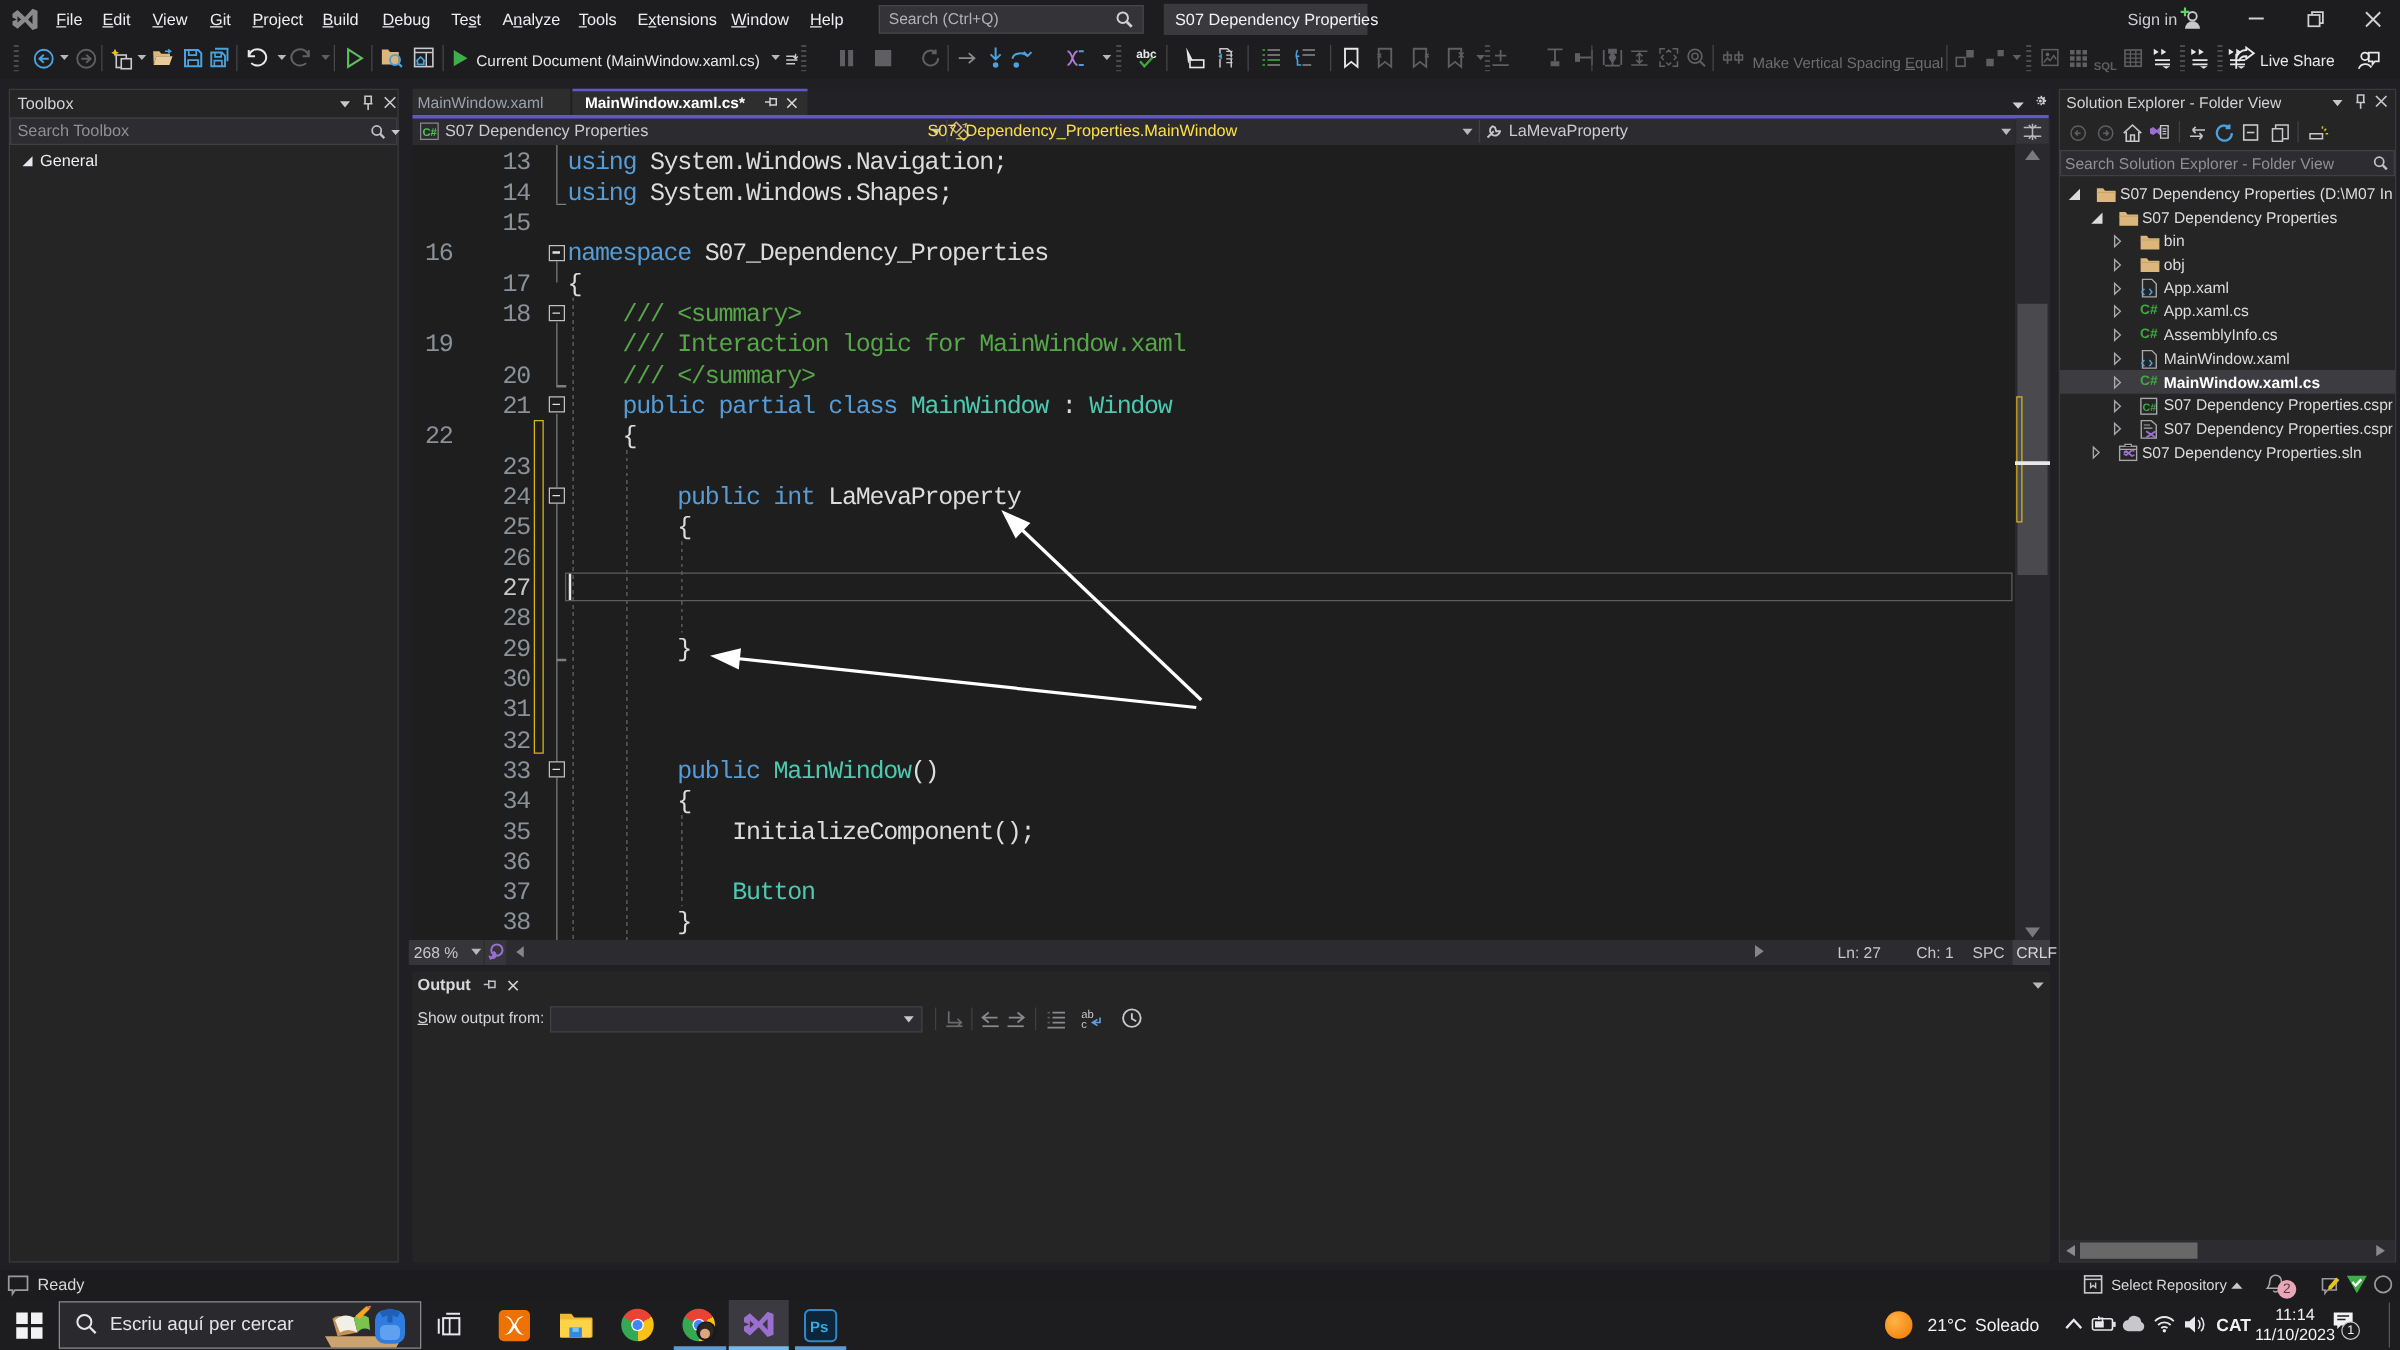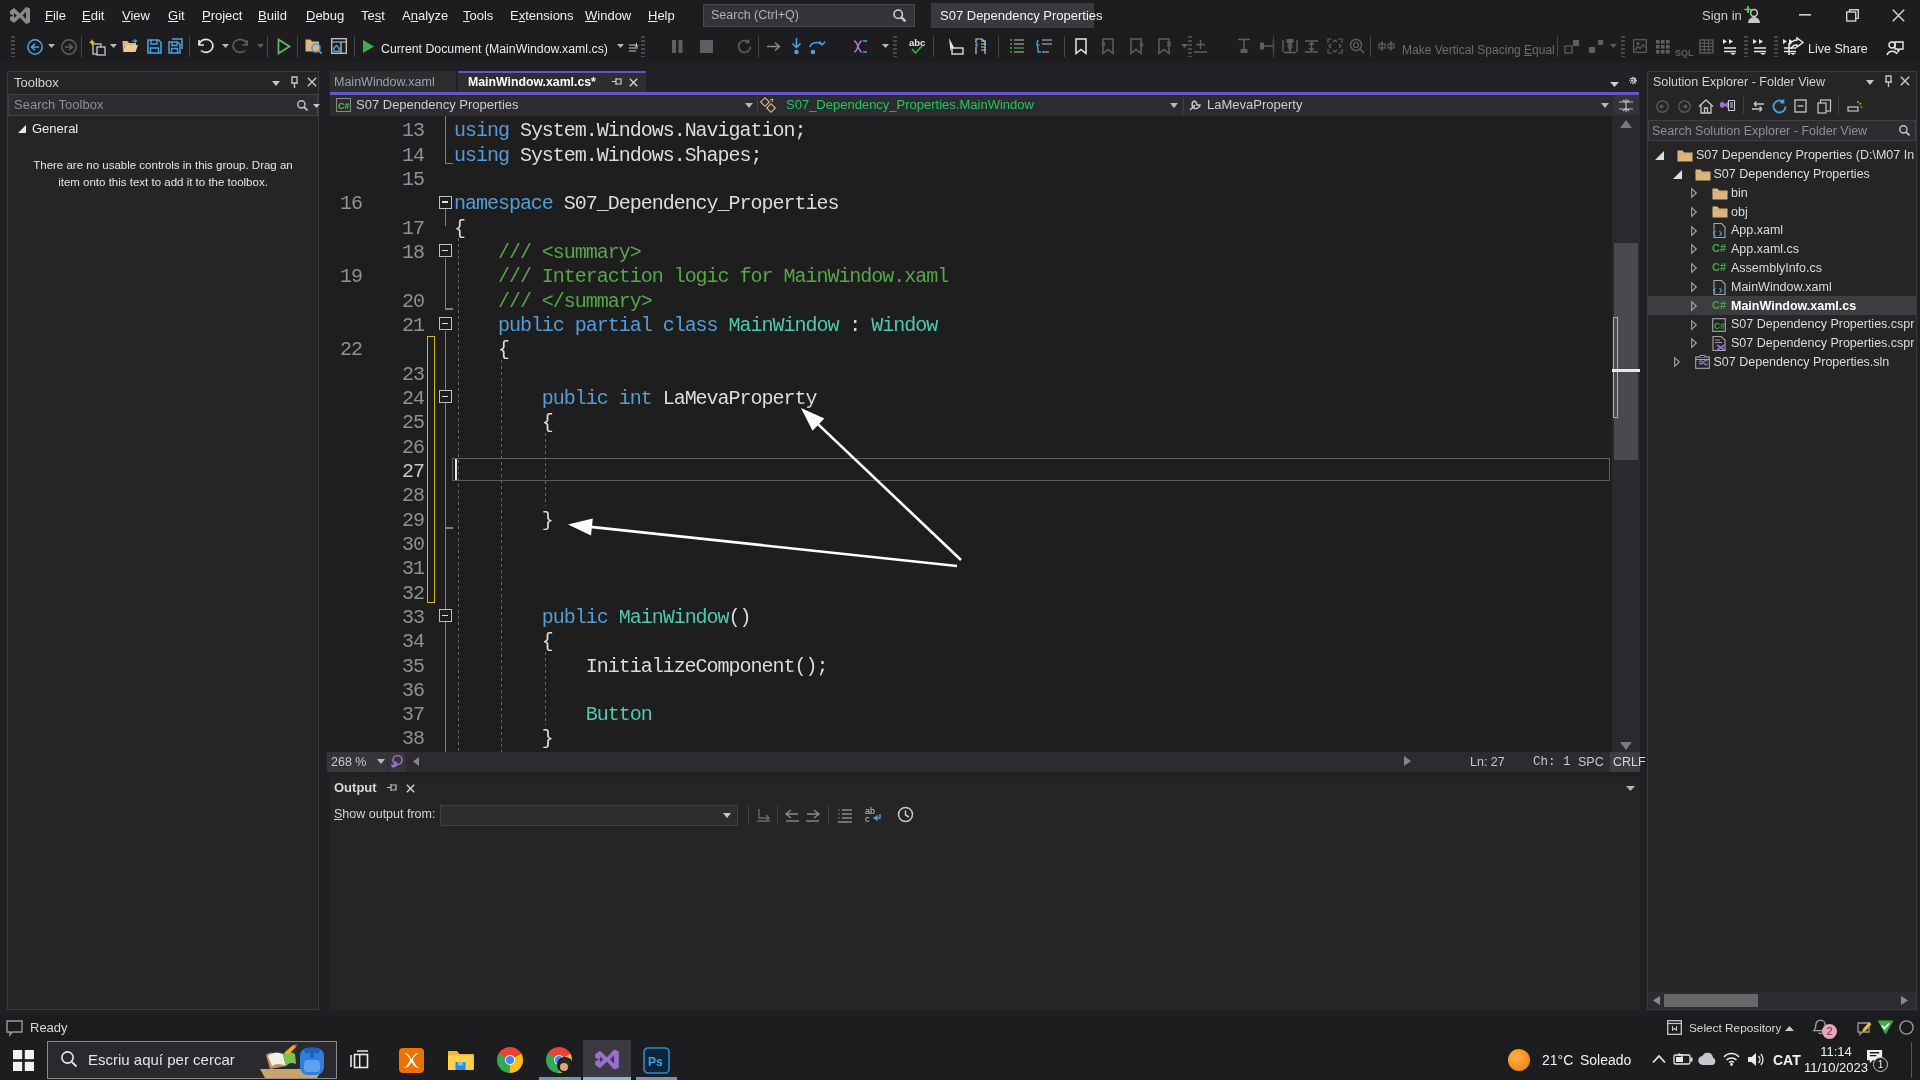--- a/index.html
+++ b/index.html
@@ -69,21 +69,20 @@
       <circle cx="6.2" cy="6.2" r="4.2" fill="none" stroke="#c0c0c6" stroke-width="1.6"></circle>
       <line x1="9.4" y1="9.4" x2="13.2" y2="13.2" stroke="#c0c0c6" stroke-width="2.2"></line>
     </svg>
  <svg class="a" style="left:305px;top:32px" width="7" height="4">
       <path d="M0 0 h7 l-3.5 4 Z" fill="#c8c8cc"></path>
     </svg>
  <svg class="a" style="left:10px;top:53px" width="8" height="8">
       <path d="M8 0 V8 H0 Z" fill="#e8e8ec"></path>
     </svg>
  <div class="a" style="left:24px;top:49px;font-size:13px;color:#ededf1;">General</div>
- <div class="a" style="left:0;top:85px;width:310px;text-align:center;font-size:11.5px;color:#e4e4e8;line-height:17px;">There are no usable controls in this group. Drag an<br>item onto this text to add it to the toolbox.</div>
 </div>
 <div class="a" style="left:330px;top:71px;width:1310px;height:22px;background:#222226;"></div>
 <div class="a" style="left:330px;top:71px;width:126px;height:22px;background:#2d2d2d;"></div>
 <div class="a" style="left:334px;top:74.5px;font-size:12.5px;color:#9aa0ad;">MainWindow.xaml</div>
 <div class="a" style="left:458px;top:71px;width:188px;height:22px;background:#2e2e2e;border-top:2px solid #6057c8;"></div>
 <div class="a" style="left:468px;top:74.5px;font-size:12.3px;font-weight:bold;color:#ffffff;">MainWindow.xaml.cs*</div>
 <svg class="a" style="left:612px;top:77px" width="11" height="11" viewBox="0 0 11 11">
     <path d="M2 1 h5 v5 h-5 z M1 6 h7 M4.5 6 v4" stroke="#d0d0d4" stroke-width="1.2" fill="none" transform="rotate(90 5 5)"></path>
   </svg>
 <svg class="a" style="left:629px;top:78px" width="9" height="9" viewBox="0 0 9 9">
@@ -104,21 +103,21 @@
 <div class="a" style="left:356px;top:97px;font-size:13px;color:#cccccf;">S07 Dependency Properties</div>
 <svg class="a" style="left:745px;top:103px" width="8" height="5">
     <path d="M0 0 h8 l-4 5 Z" fill="#b8b8bc"></path>
   </svg>
 <div class="a" style="left:757px;top:96px;width:1px;height:18px;background:#3f3f46;"></div>
 <svg class="a" style="left:761px;top:97px" width="15" height="16" viewBox="0 0 15 16">
     <rect x="1" y="2" width="6" height="6" transform="rotate(45 4 5)" fill="none" stroke="#d8b97c" stroke-width="1.2"></rect>
     <rect x="7" y="8" width="6" height="6" transform="rotate(45 10 11)" fill="none" stroke="#d8b97c" stroke-width="1.2"></rect>
     <path d="M9 3 l3 -1 l-1 3" fill="none" stroke="#d8b97c" stroke-width="1"></path>
   </svg>
-<div class="a" style="left:786px;top:97px;font-size:13px;color:#22c55e;">S07_Dependency_Properties.MainWindow</div>
+<div class="a" style="left:742px;top:97px;font-size:13px;color:#fde047;">S07_Dependency_Properties.MainWindow</div>
 <svg class="a" style="left:1170px;top:103px" width="8" height="5">
     <path d="M0 0 h8 l-4 5 Z" fill="#b8b8bc"></path>
   </svg>
 <div class="a" style="left:1183px;top:96px;width:1px;height:18px;background:#3f3f46;"></div>
 <svg class="a" style="left:1188px;top:98px" width="15" height="14" viewBox="0 0 15 14">
     <path d="M2 12 L7 7 M6 3 a4 4 0 1 0 6 4 l-3 0 l-1 -3 Z" fill="none" stroke="#c8c8cc" stroke-width="1.5"></path>
   </svg>
 <div class="a" style="left:1207px;top:97px;font-size:13px;color:#cccccf;">LaMevaProperty</div>
 <svg class="a" style="left:1601px;top:103px" width="8" height="5">
     <path d="M0 0 h8 l-4 5 Z" fill="#b8b8bc"></path>
@@ -222,21 +221,21 @@
     <circle cx="7.5" cy="6" r="4.5" fill="none" stroke="#9b6fd0" stroke-width="1.6"></circle>
     <path d="M2 13.5 L6 9 M1.5 10.5 a2.5 2.5 0 1 0 3 -3" stroke="#9b6fd0" stroke-width="1.6" fill="none"></path>
   </svg>
 <svg class="a" style="left:413px;top:757px" width="6" height="9">
     <path d="M6 0 L0 4.5 L6 9 Z" fill="#86868a"></path>
   </svg>
 <svg class="a" style="left:1404px;top:756px" width="7" height="10">
     <path d="M0 0 L7 5 L0 10 Z" fill="#86868a"></path>
   </svg>
 <div class="a" style="left:1470px;top:755px;font-size:12.5px;color:#c8c8cc;">Ln: 27</div>
-<div class="a" style="left:1533px;top:755px;font-size:12.5px;color:#c8c8cc;font-family:Liberation Mono, monospace;">Ch: 1</div>
+<div class="a" style="left:1533px;top:755px;font-size:12.5px;color:#c8c8cc;">Ch: 1</div>
 <div class="a" style="left:1578px;top:755px;font-size:12.5px;color:#c8c8cc;">SPC</div>
 <div class="a" style="left:1610px;top:752px;width:30px;height:20px;background:#3e3e42;"></div>
 <div class="a" style="left:1613px;top:755px;font-size:12.5px;color:#d8d8dc;text-align:right;">CRLF</div>
 <div class="a" style="left:330px;top:777px;width:1310px;height:233px;background:#252526;"></div>
 <div class="a" style="left:330px;top:777px;width:88px;height:22px;background:#252526;"></div>
 <div class="a" style="left:334px;top:780px;font-size:13px;font-weight:bold;color:#d8d8dc;">Output</div>
 <svg class="a" style="left:387px;top:783px" width="11" height="11" viewBox="0 0 11 11">
     <path d="M2 1 h5 v5 h-5 z M1 6 h7 M4.5 6 v4" stroke="#c0c0c4" stroke-width="1.2" fill="none" transform="rotate(90 5 5)"></path>
   </svg>
 <svg class="a" style="left:406px;top:784px" width="9" height="9" viewBox="0 0 9 9">

